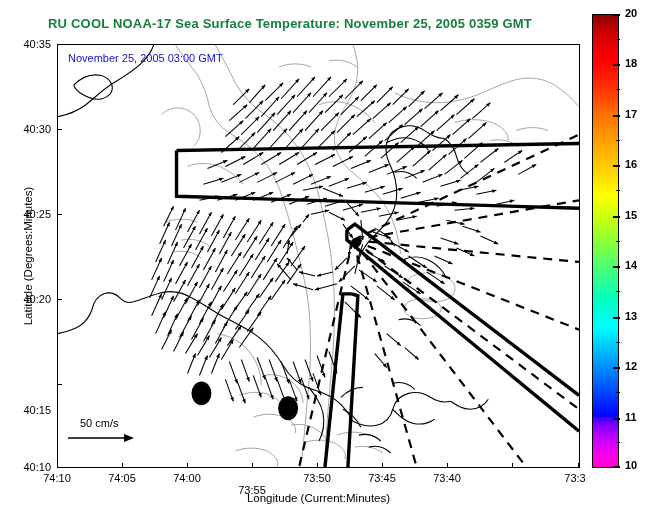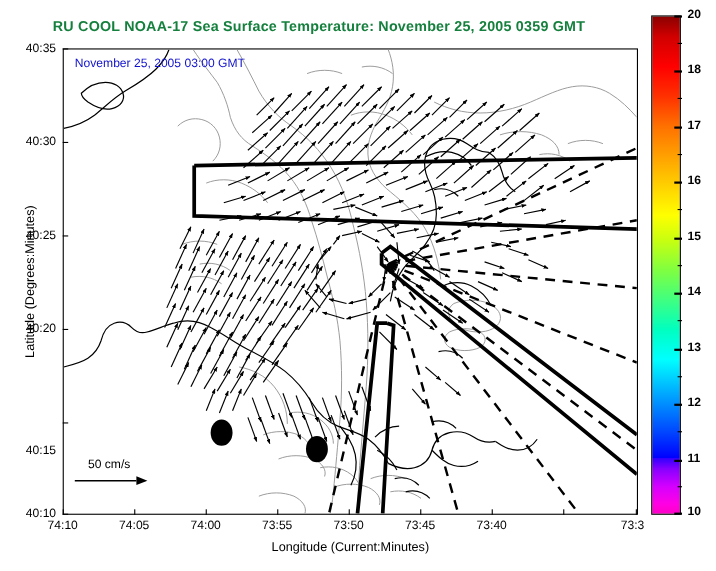--- a/index.html
+++ b/index.html
@@ -615,21 +615,21 @@
     <div class="tickmark-y" style="left:57px; top:44px;"></div>
     <div class="tickmark-y" style="left:57px; top:129px;"></div>
     <div class="tickmark-y" style="left:57px; top:214px;"></div>
     <div class="tickmark-y" style="left:57px; top:299px;"></div>
     <div class="tickmark-y" style="left:57px; top:384px;"></div>
     <div class="tickmark-y" style="left:57px; top:467px;"></div>
 
     <div class="xtick-txt" style="left:33px;  top:472px;">74:10</div>
     <div class="xtick-txt" style="left:98px;  top:472px;">74:05</div>
     <div class="xtick-txt" style="left:163px; top:472px;">74:00</div>
-    <div class="xtick-txt" style="left:228px; top:472px;">73:55</div>
+    <div class="xtick-txt" style="left:228px; top:484px;">73:55</div>
     <div class="xtick-txt" style="left:293px; top:472px;">73:50</div>
     <div class="xtick-txt" style="left:358px; top:472px;">73:45</div>
     <div class="xtick-txt" style="left:423px; top:472px;">73:40</div>
     <div class="xtick-txt" style="left:488px; top:472px;margin-top:48px;">73:35</div>
     <div class="xtick-txt" style="left:551px; top:472px;">73:3</div>
 
     <div class="tickmark-x" style="left:57px;  top:463px;"></div>
     <div class="tickmark-x" style="left:122px; top:463px;"></div>
     <div class="tickmark-x" style="left:187px; top:463px;"></div>
     <div class="tickmark-x" style="left:252px; top:463px;"></div>

